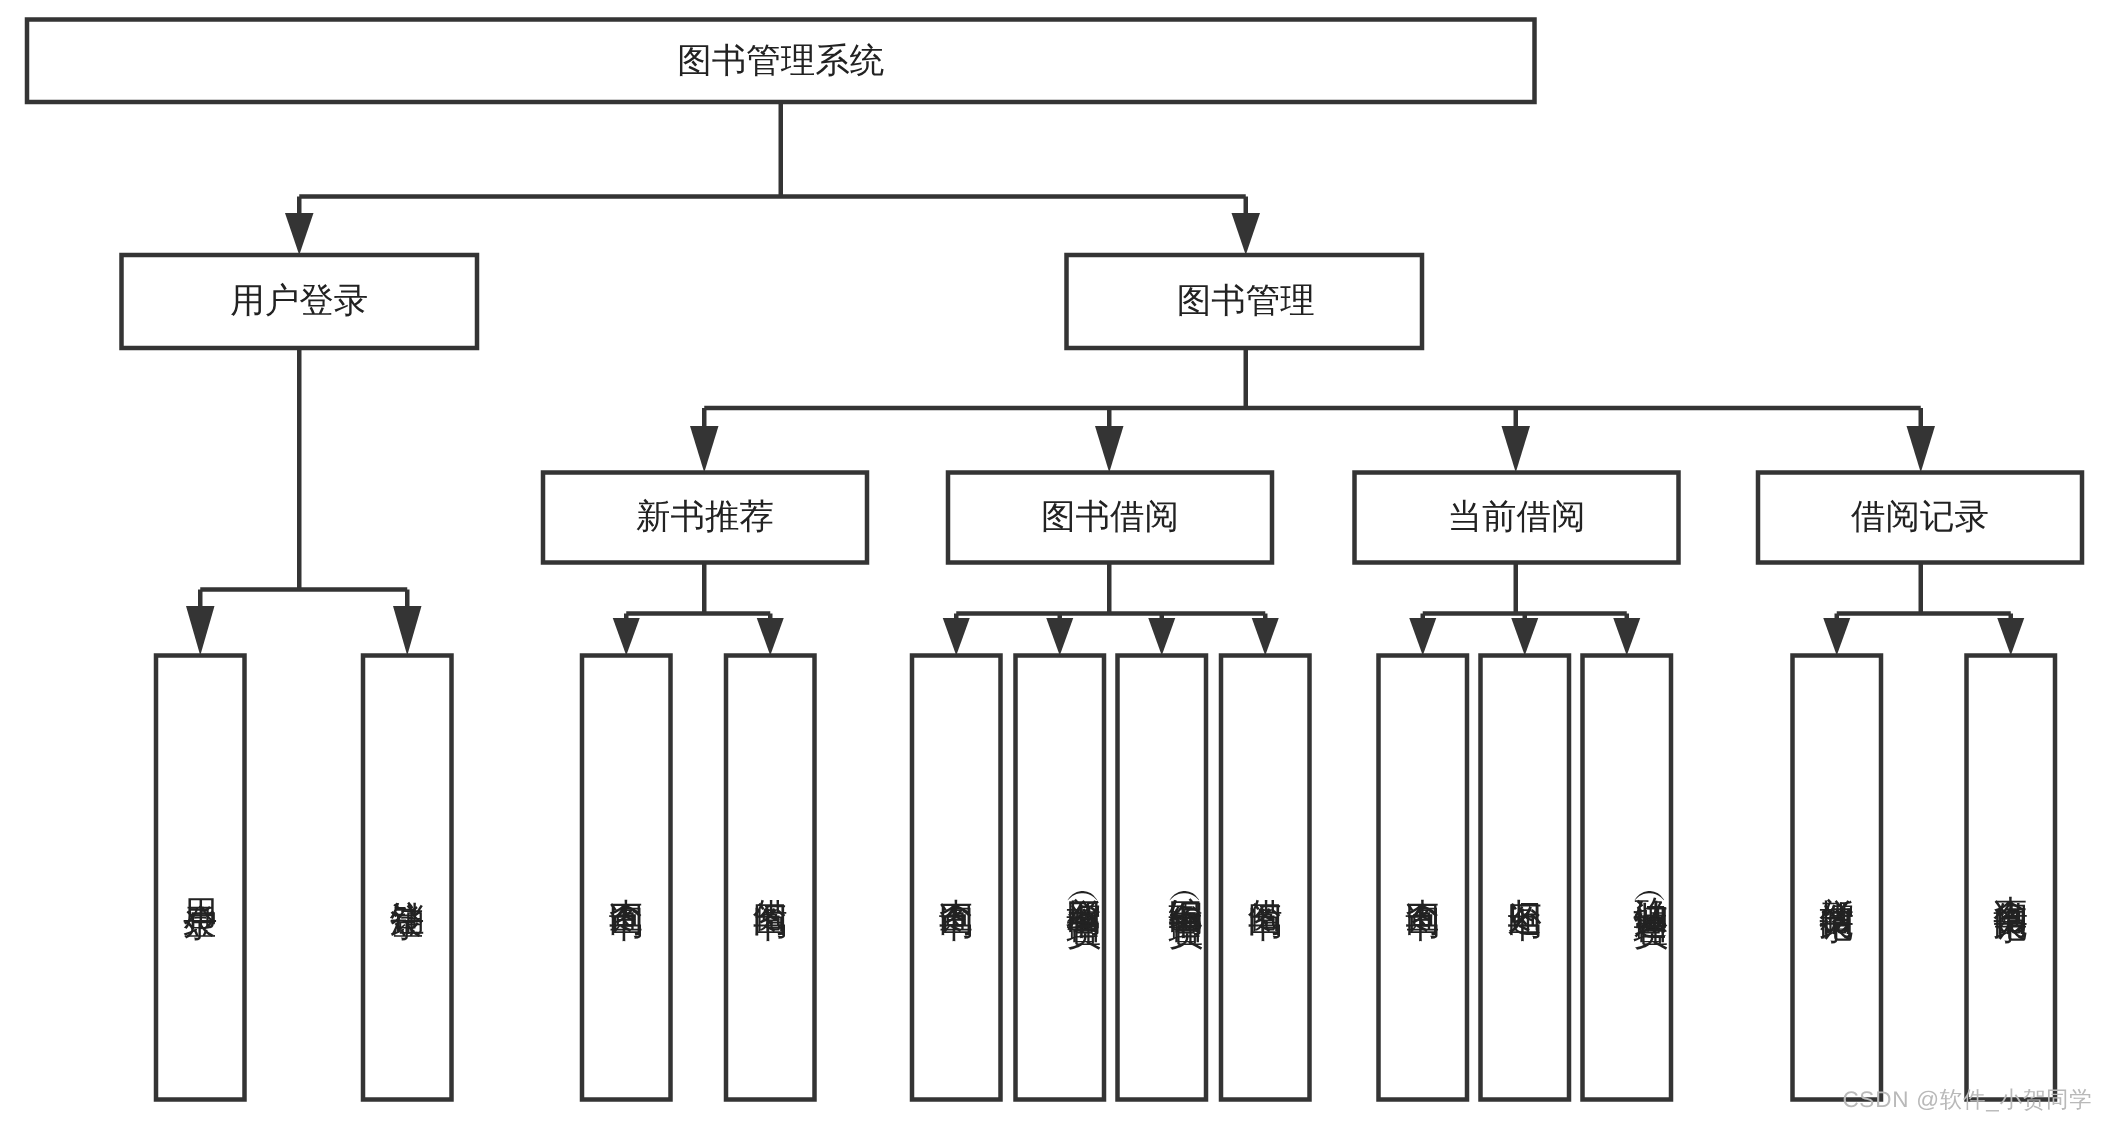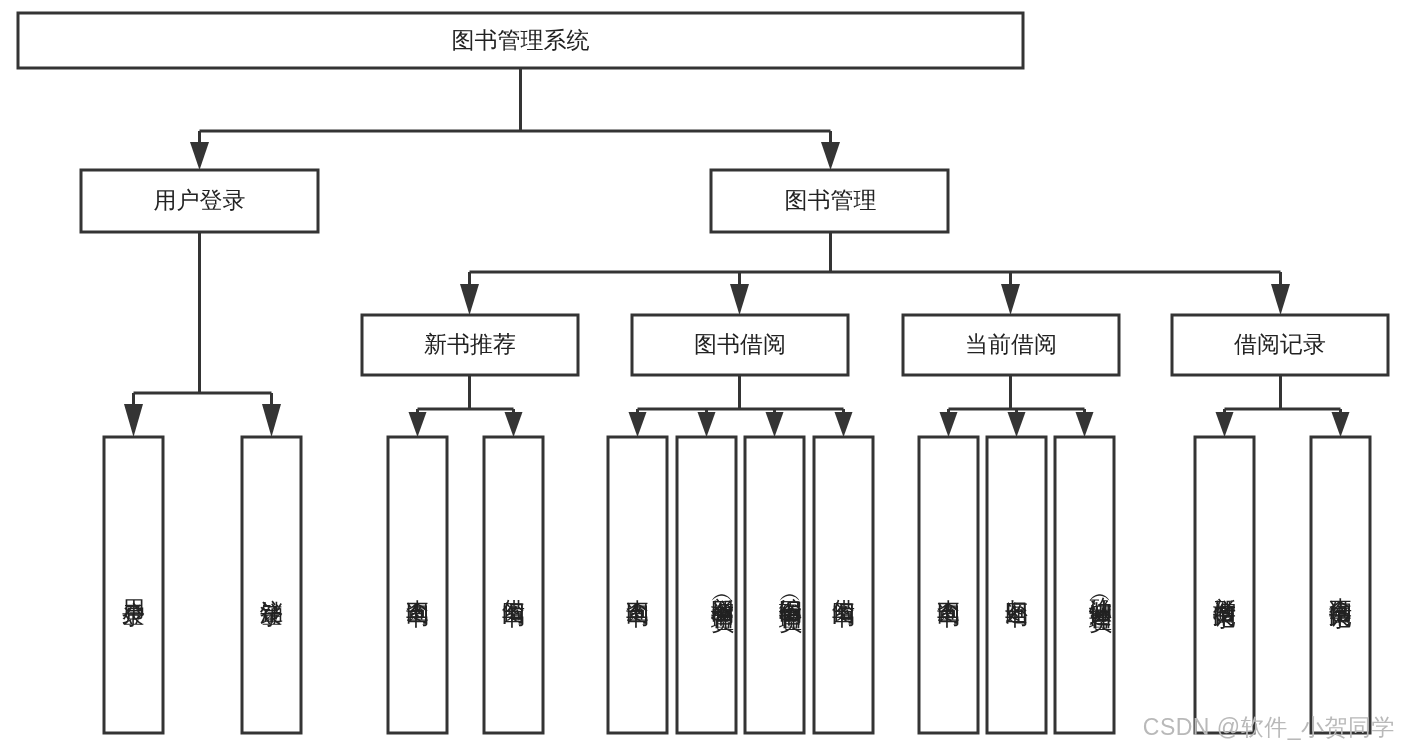--- a/index.html
+++ b/index.html
@@ -67,21 +67,21 @@
     letter-spacing: 2px;
     white-space: nowrap;
     text-align: center;
     pointer-events: none;
   }
   .watermark {
     position: absolute;
     right: 10px;
     bottom: 4px;
     font-family: "Liberation Sans", "DejaVu Sans", sans-serif;
-    font-size: 23px;
+    font-size: 15px;
     color: #b9b9b9;
     white-space: nowrap;
     letter-spacing: 0.5px;
   }
 </style>
 </head>
 <body>
 
 <div id="diagram-root">
 

